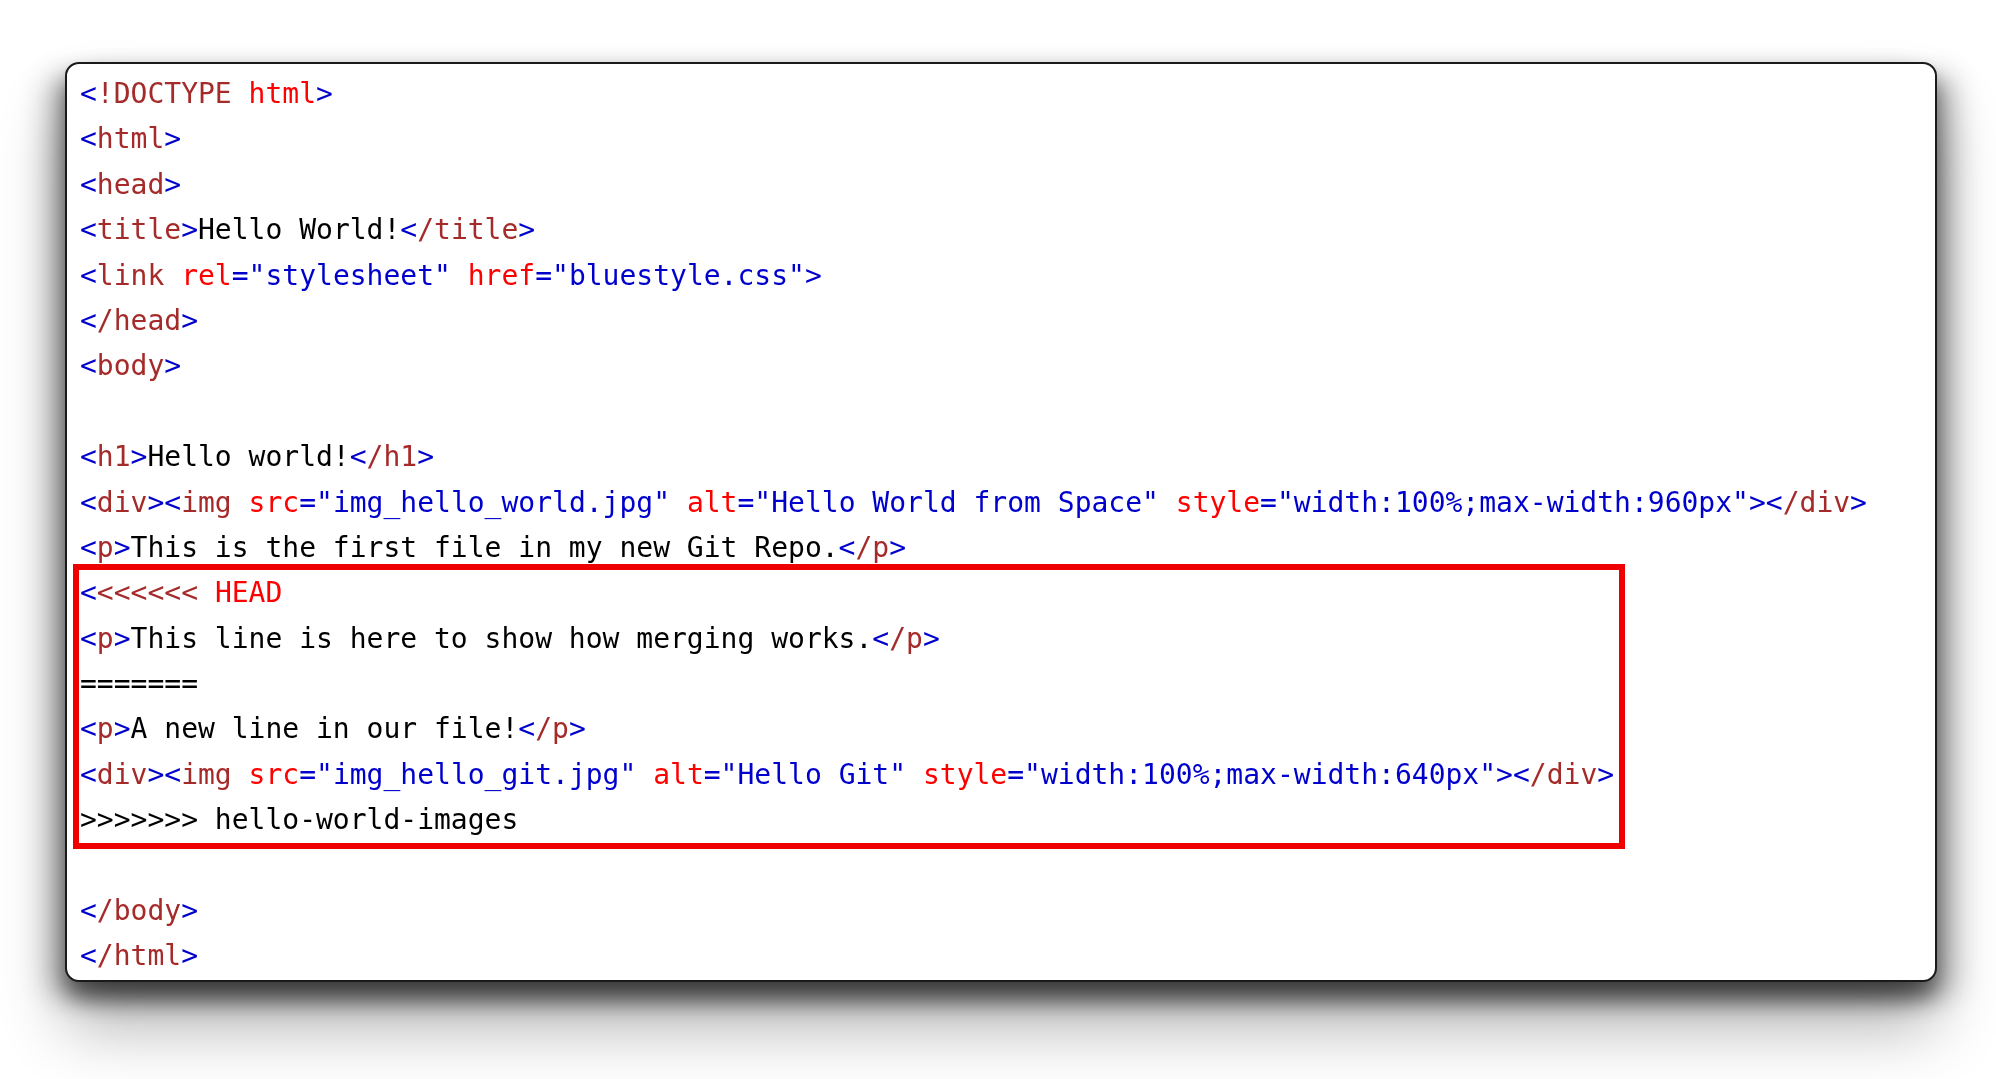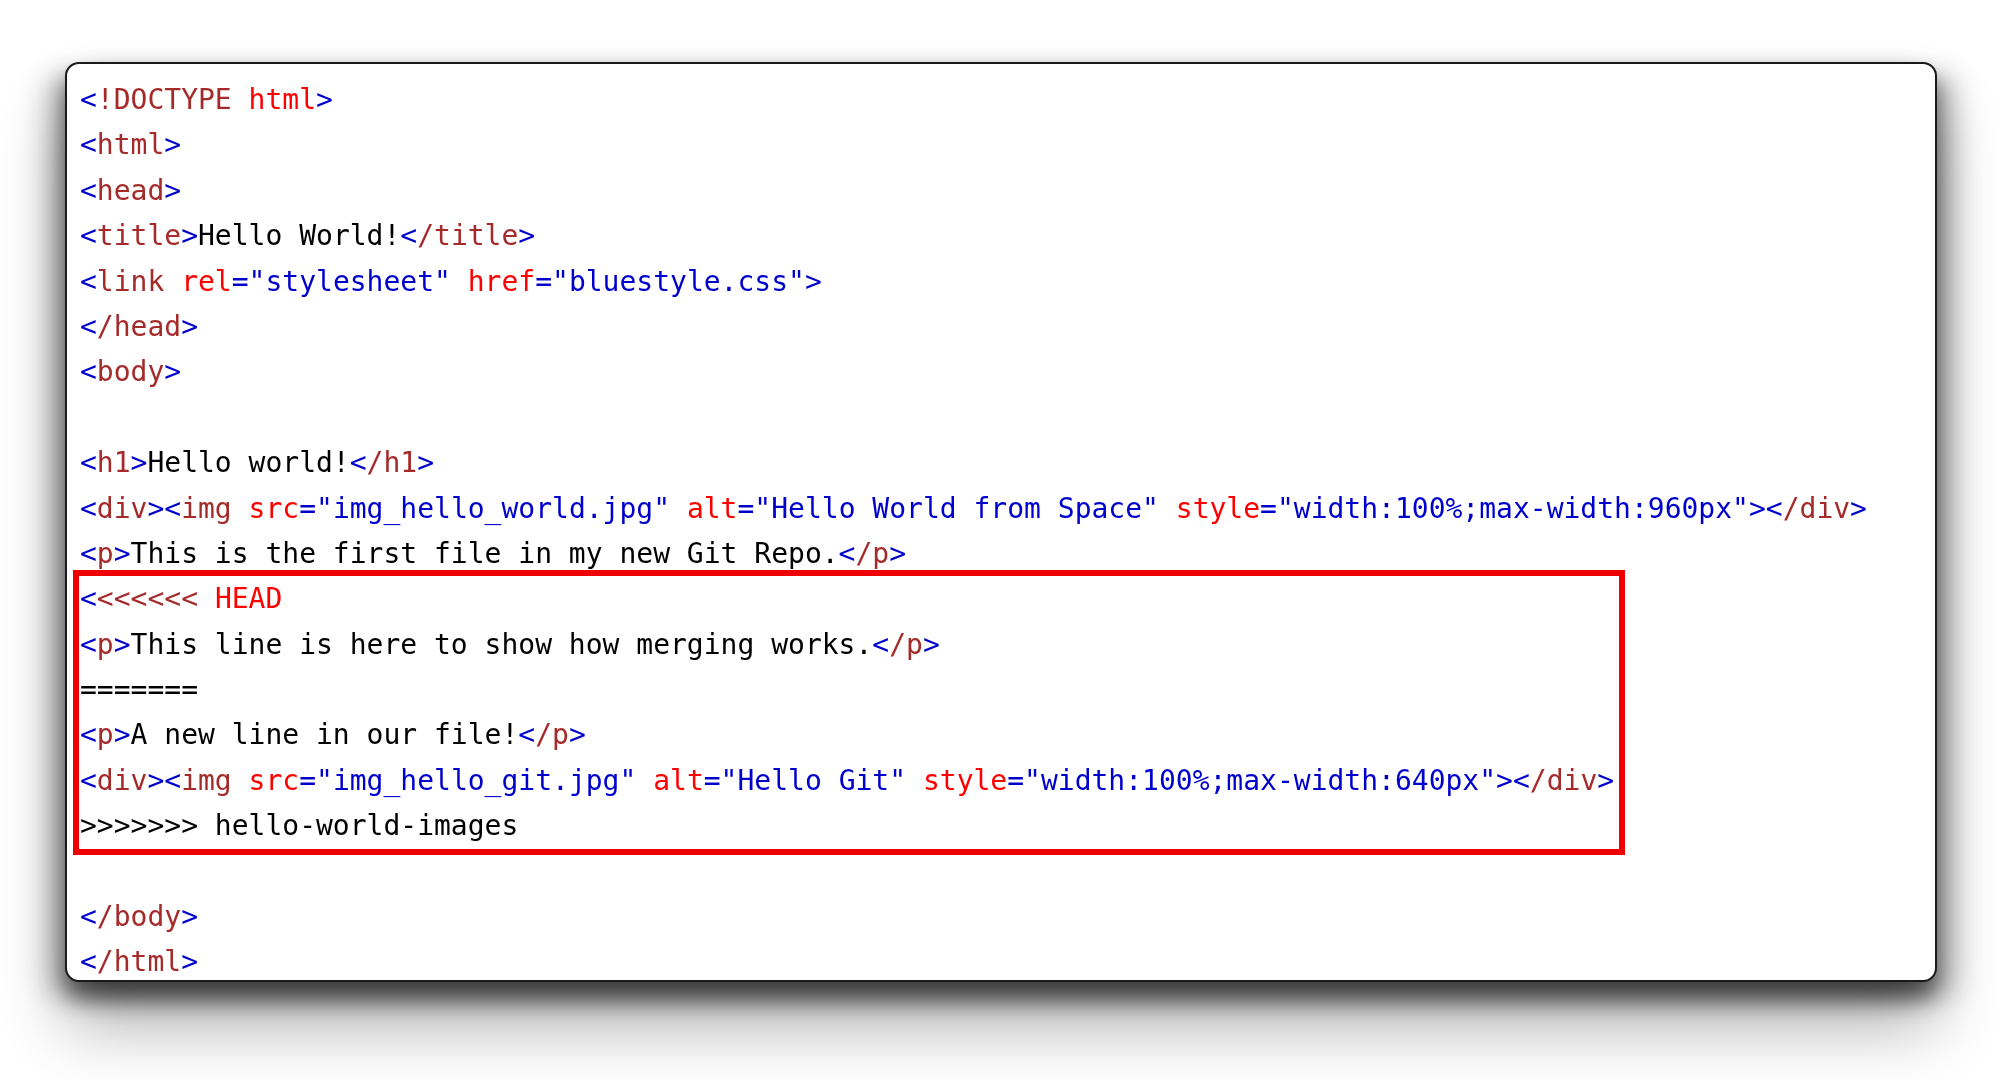--- a/index.html
+++ b/index.html
@@ -22,21 +22,21 @@
     border: 2px solid #1a1a1a;
     border-radius: 14px;
     box-shadow:
       0 16px 22px rgba(0,0,0,0.50),
       0 45px 65px rgba(0,0,0,0.30),
       -18px 14px 28px rgba(0,0,0,0.22),
       18px 14px 28px rgba(0,0,0,0.22);
   }
   .code-content {
     margin: 0;
-    padding: 13px 0 0 13px;
+    padding: 7px 0 0 13px;
     font-size: 28px;
     line-height: 45.4px;
   }
   .code-line {
     white-space: pre;
     height: 45.4px;
   }
   .conflict-box {
     box-sizing: border-box;
     width: 1552px;

